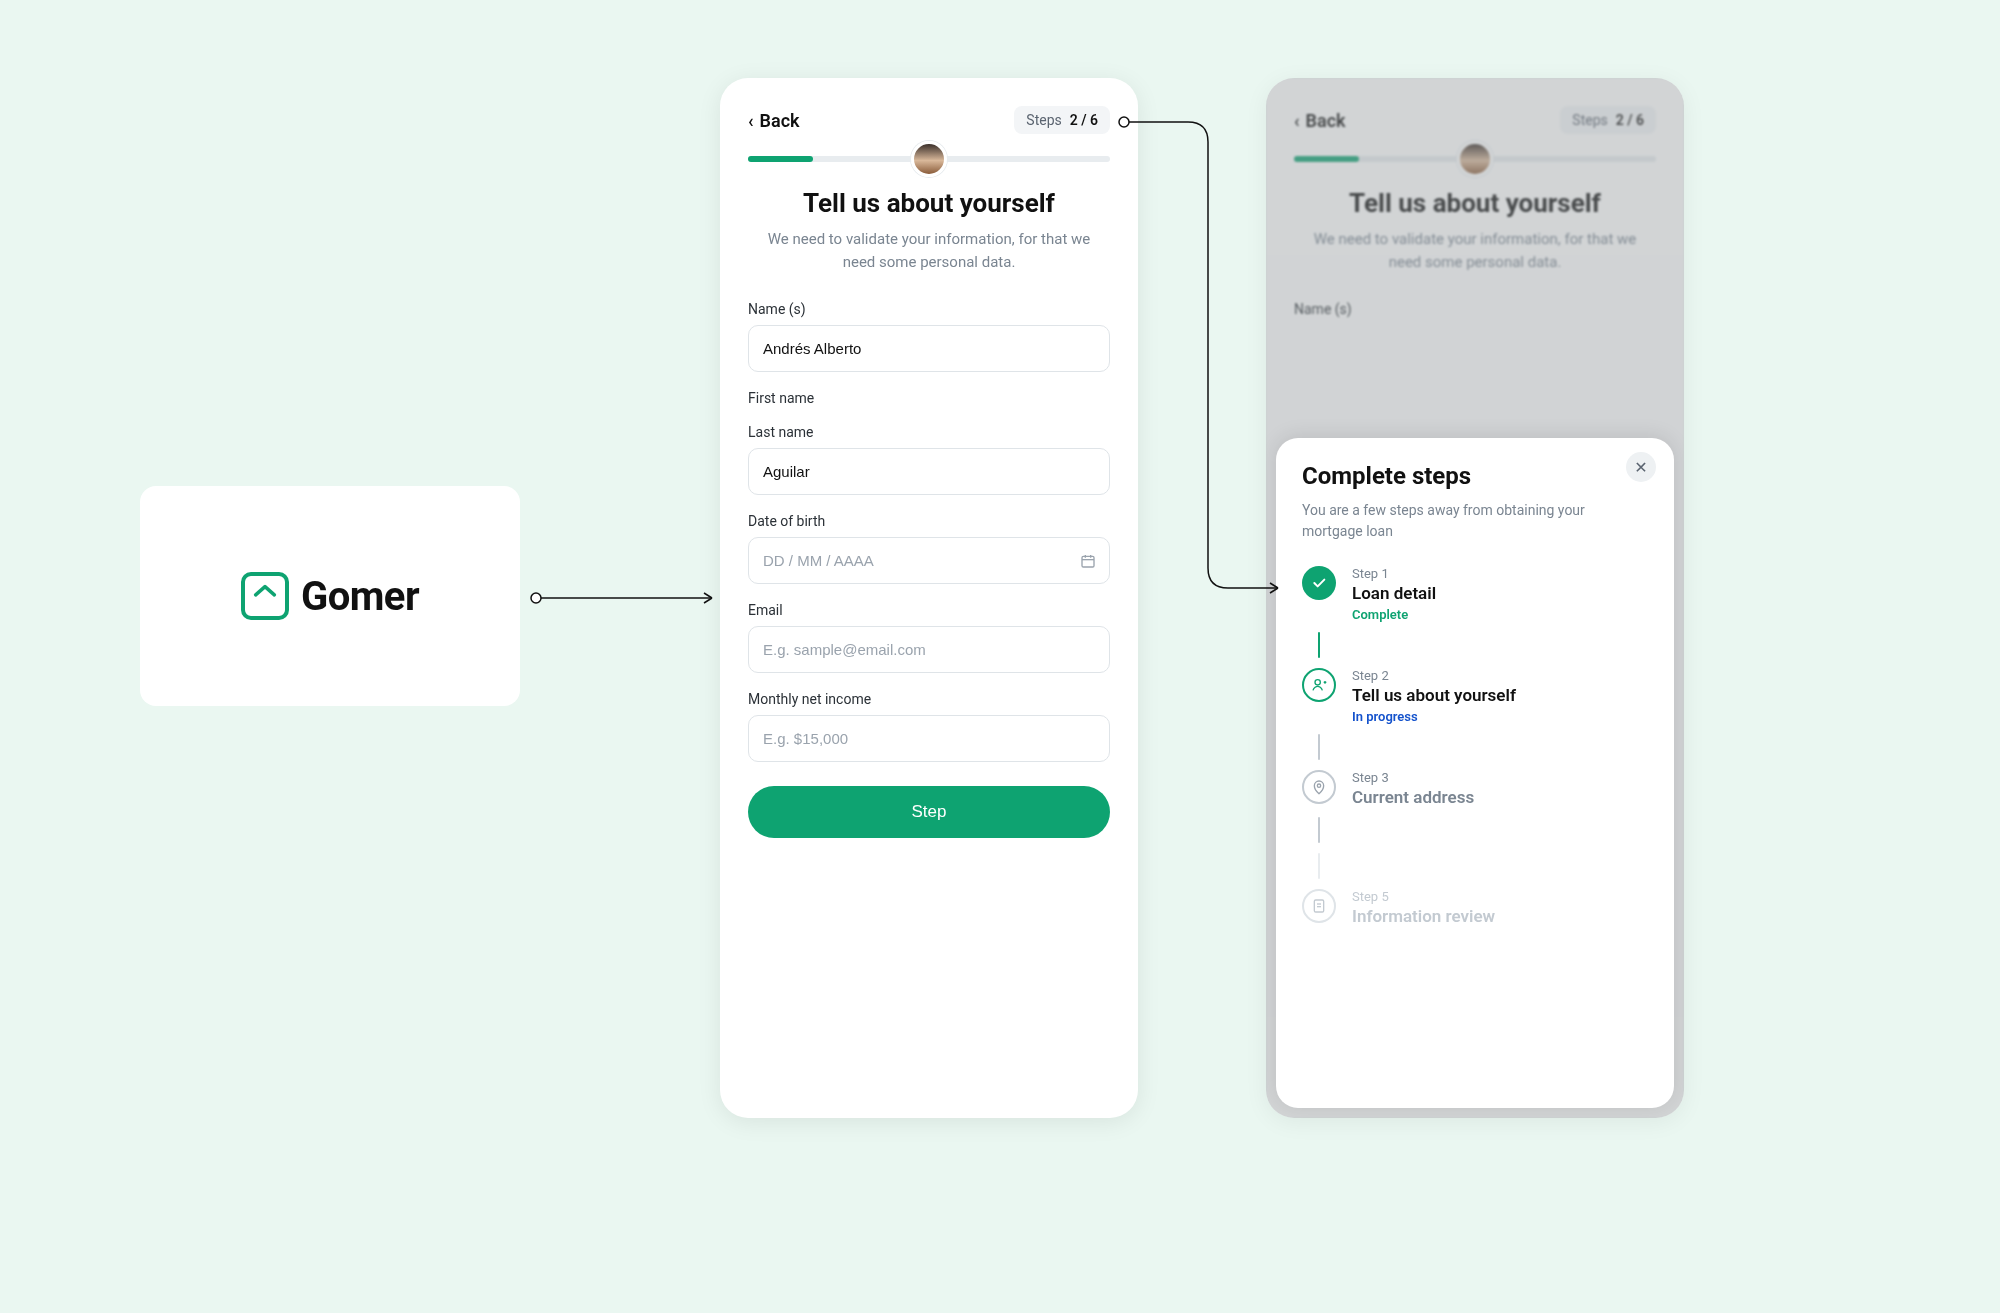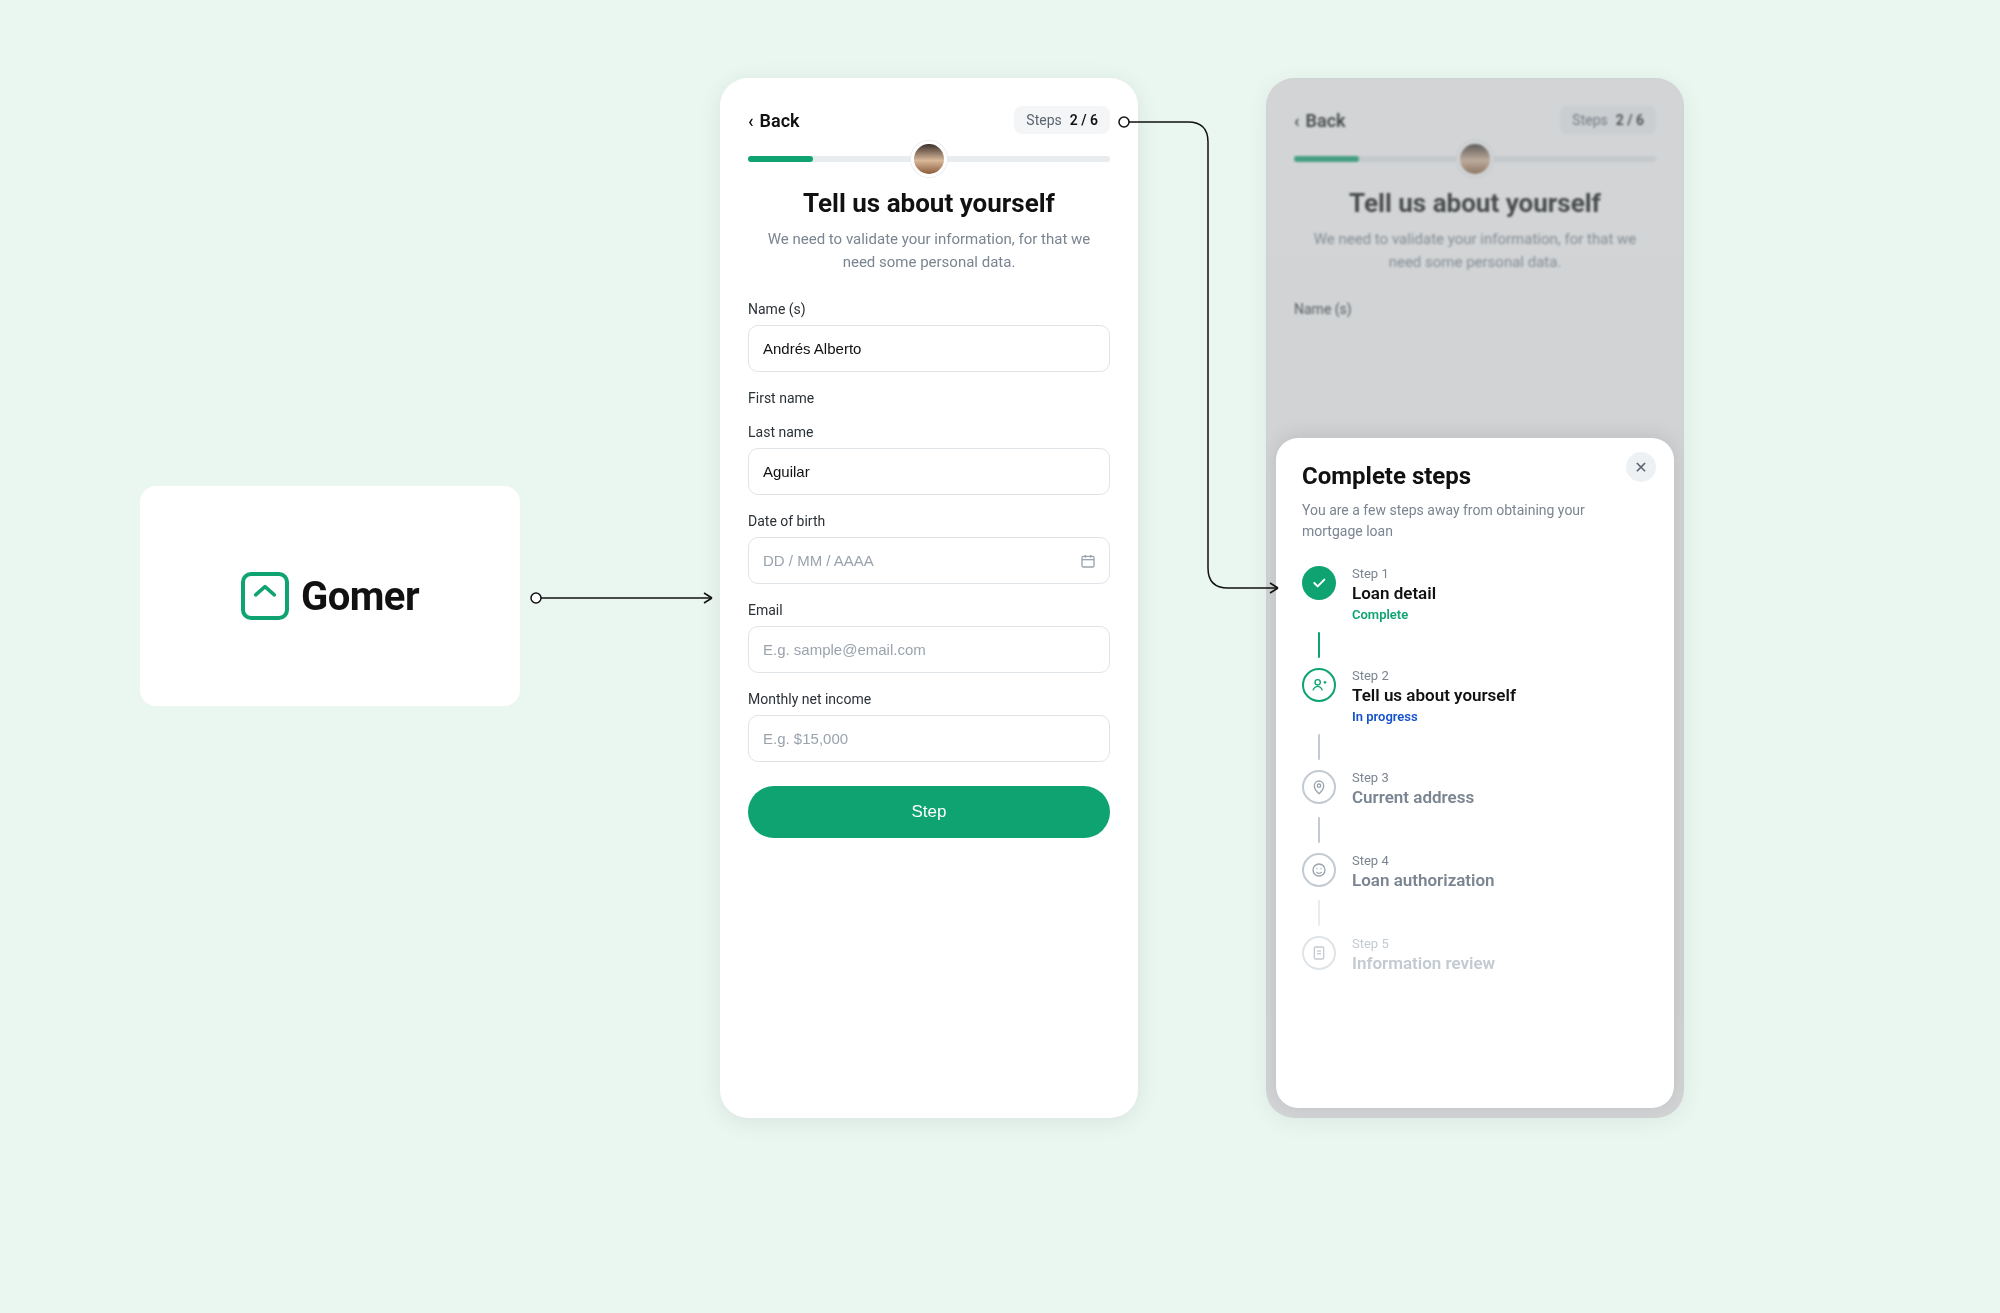--- a/index.html
+++ b/index.html
@@ -380,34 +380,20 @@
               <circle cx="12" cy="10" r="2.5" stroke="currentColor" stroke-width="2" fill="none"></circle>
             </svg>
         </div>
         <div class="step-meta">
           <div class="kicker">Step 3</div>
           <div class="name">Current address</div>
         </div>
       </div>
       <div class="connector grey"></div>
 
-      <div class="step-item pending">
-        <div class="step-icon pending">
-          <svg width="16" height="16" viewBox="0 0 24 24">
-              <circle cx="12" cy="12" r="9" stroke="currentColor" stroke-width="2" fill="none"></circle>
-              <circle cx="9" cy="10" r="1" fill="currentColor"></circle>
-              <circle cx="15" cy="10" r="1" fill="currentColor"></circle>
-              <path d="M8 15c1 1.5 2.5 2 4 2s3-.5 4-2" stroke="currentColor" stroke-width="2" fill="none"></path>
-            </svg>
-        </div>
-        <div class="step-meta">
-          <div class="kicker">Step 4</div>
-          <div class="name">Loan authorization</div>
-        </div>
-      </div>
       <div class="connector light"></div>
 
       <div class="step-item faded">
         <div class="step-icon faded">
           <svg width="16" height="16" viewBox="0 0 24 24">
               <rect x="5" y="3" width="14" height="18" rx="2" stroke="currentColor" stroke-width="2" fill="none"></rect>
               <line x1="9" y1="9" x2="15" y2="9" stroke="currentColor" stroke-width="2"></line>
               <line x1="9" y1="13" x2="15" y2="13" stroke="currentColor" stroke-width="2"></line>
             </svg>
         </div>

